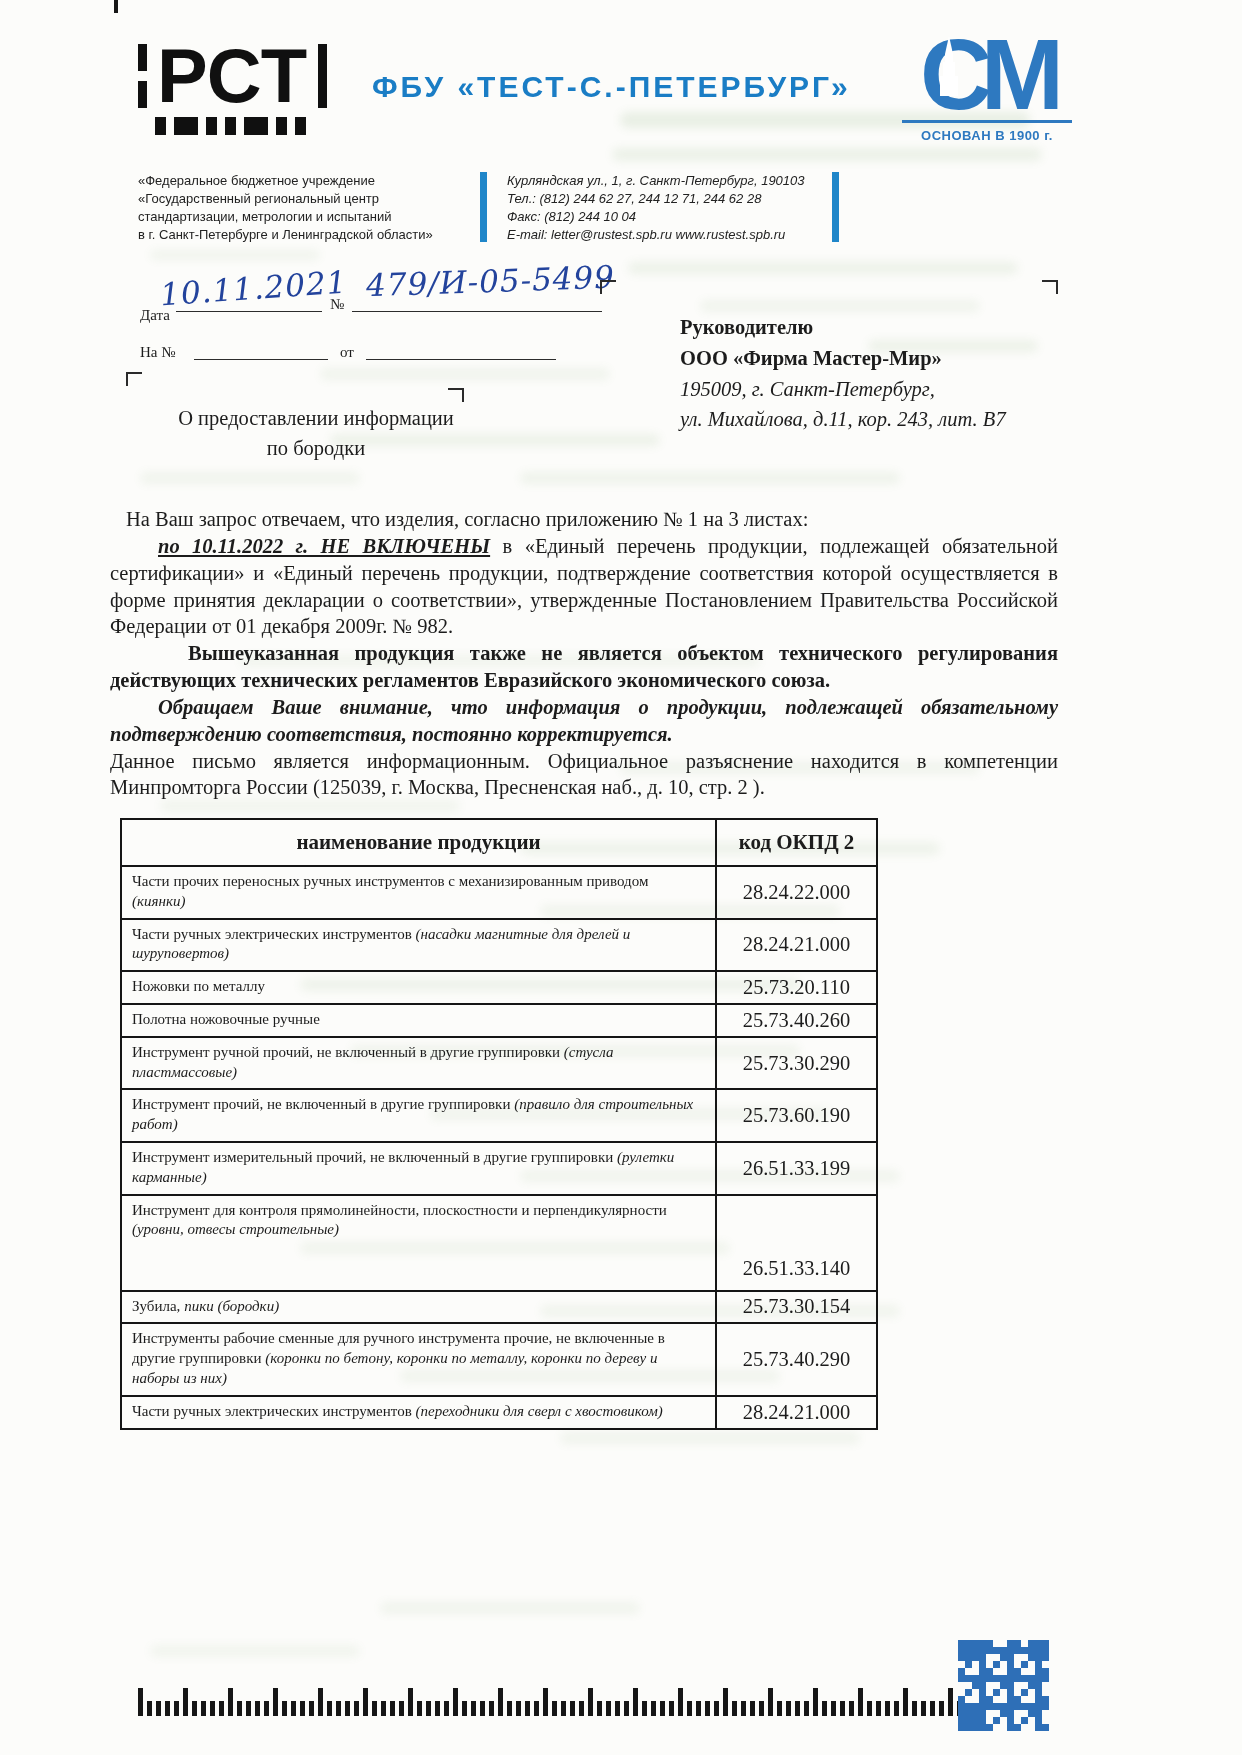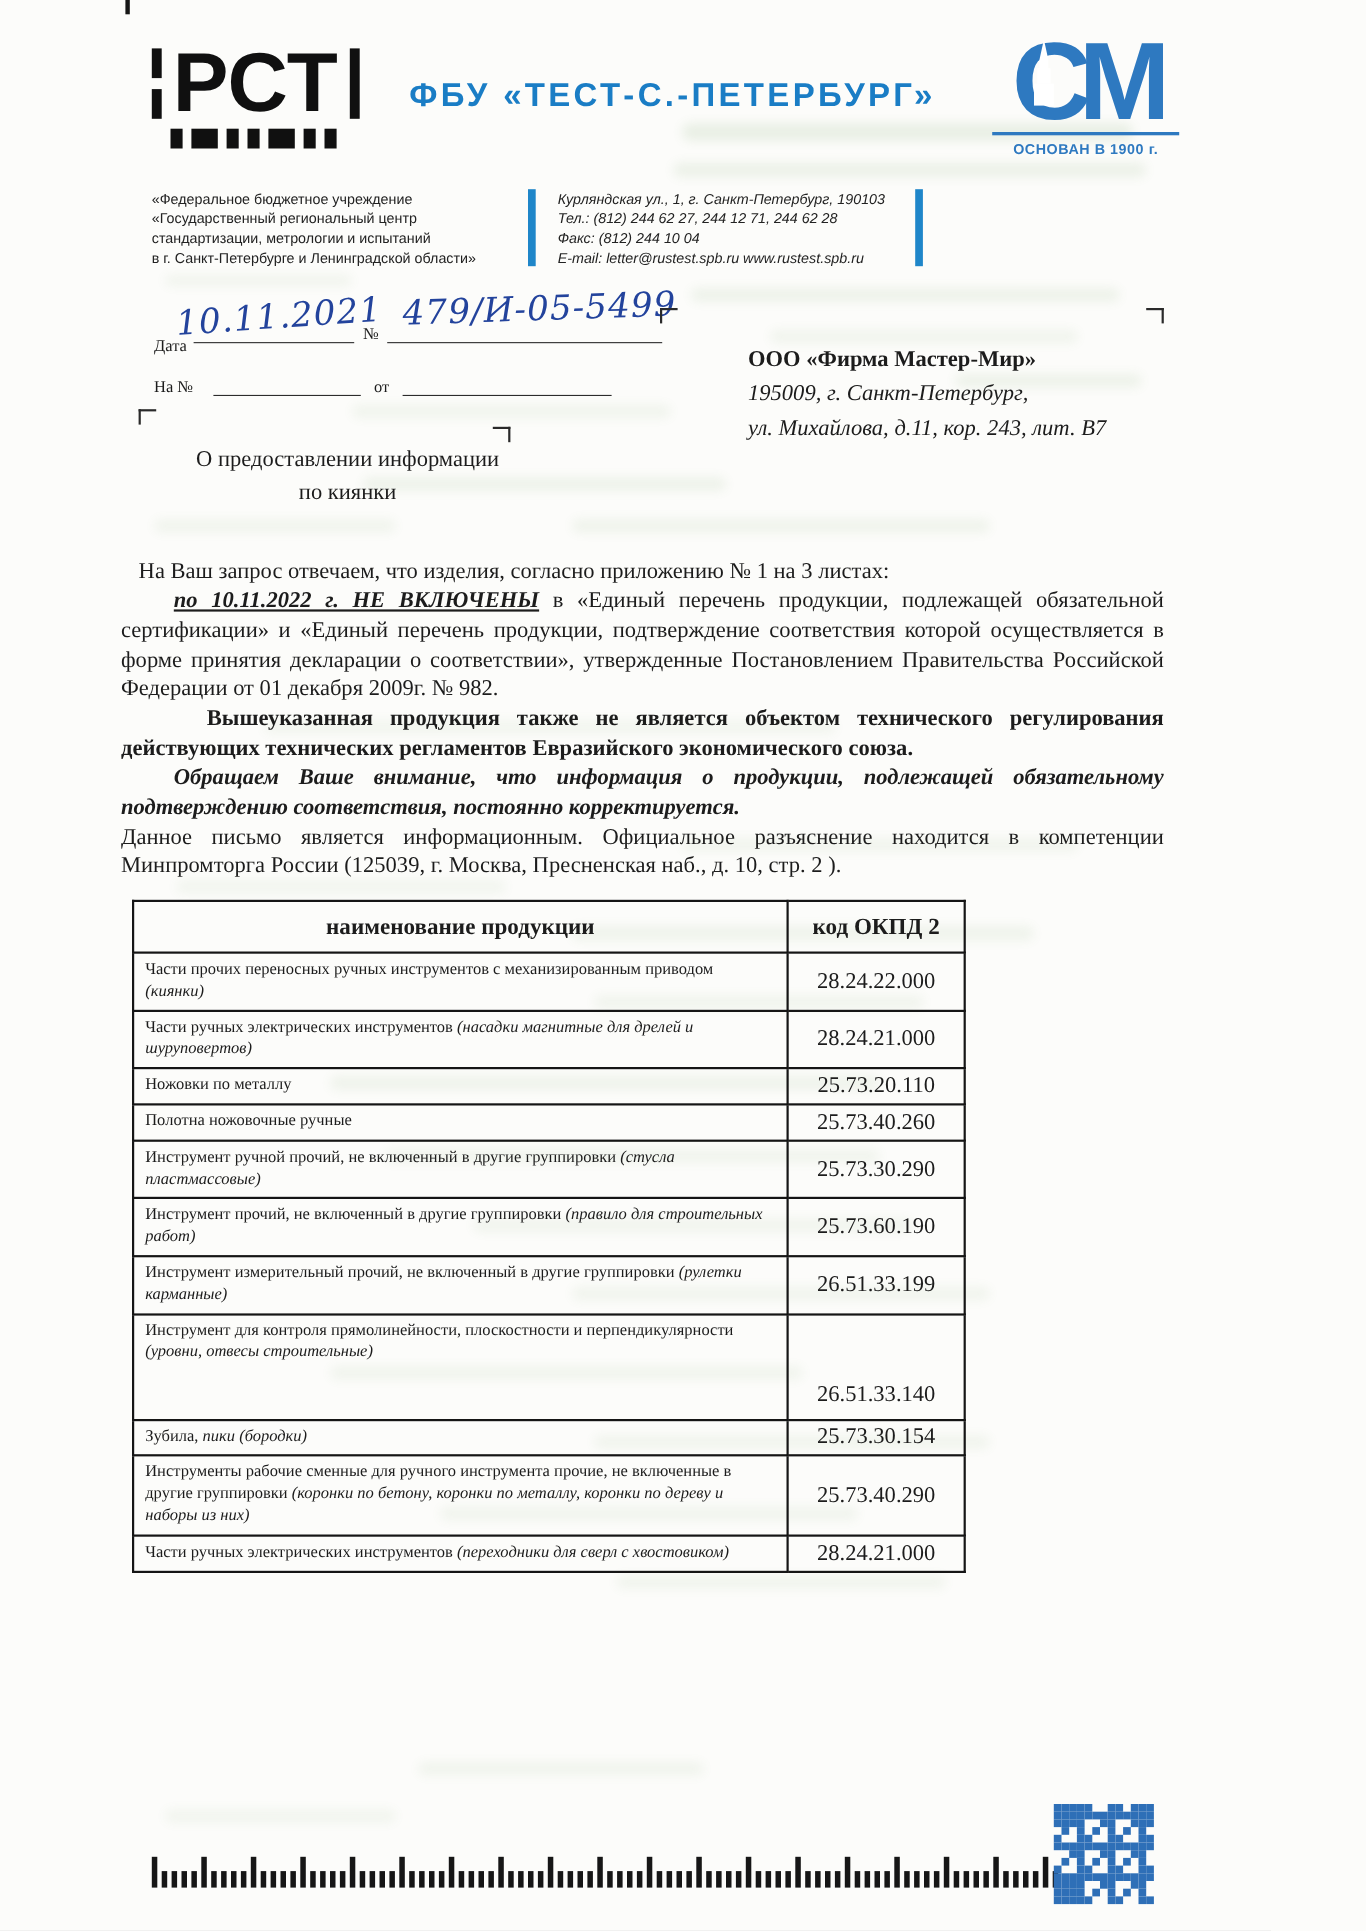--- a/index.html
+++ b/index.html
@@ -201,28 +201,29 @@
   <span id="lineOnNo" class="abs uline"></span>
   <span id="lblFrom" class="abs lbl">от</span>
   <span id="lineFrom" class="abs uline"></span>
 
   <span id="mk1" class="abs mk"></span>
   <span id="mk2" class="abs mk"></span>
   <span id="mk3" class="abs mk"></span>
   <span id="mk4" class="abs mk"></span>
 
   <div id="recipient" class="abs">
+    <div class="b">Руководителю</div>
     <div class="b">ООО «Фирма Мастер-Мир»</div>
     <div class="i">195009, г. Санкт-Петербург,</div>
     <div class="i">ул. Михайлова, д.11, кор. 243, лит. В7</div>
   </div>
 
   <div id="subject" class="abs">
     <div>О предоставлении информации</div>
-    <div>по киянки</div>
+    <div>по бородки</div>
   </div>
 
   <div id="bodytext" class="abs">
     <p class="ti1"><span>На Ваш запрос отвечаем, что изделия, согласно приложению № 1 на 3 листах:</span></p>
     <p class="ti2"><span class="emph">по 10.11.2022 г. НЕ ВКЛЮЧЕНЫ</span><span> в «Единый перечень продукции, подлежащей обязательной сертификации» и «Единый перечень продукции, подтверждение соответствия которой осуществляется в форме принятия декларации о соответствии», утвержденные Постановлением Правительства Российской Федерации от 01 декабря 2009г. № 982.</span></p>
     <p class="ti3 bold"><span>Вышеуказанная продукция также не является объектом технического регулирования действующих технических регламентов Евразийского экономического союза.</span></p>
     <p class="ti2 bital"><span>Обращаем Ваше внимание, что информация о продукции, подлежащей обязательному подтверждению соответствия, постоянно корректируется.</span></p>
     <p><span>Данное письмо является информационным. Официальное разъяснение находится в компетенции Минпромторга России (125039, г. Москва, Пресненская наб., д. 10, стр. 2 ).</span></p>
   </div>
 

